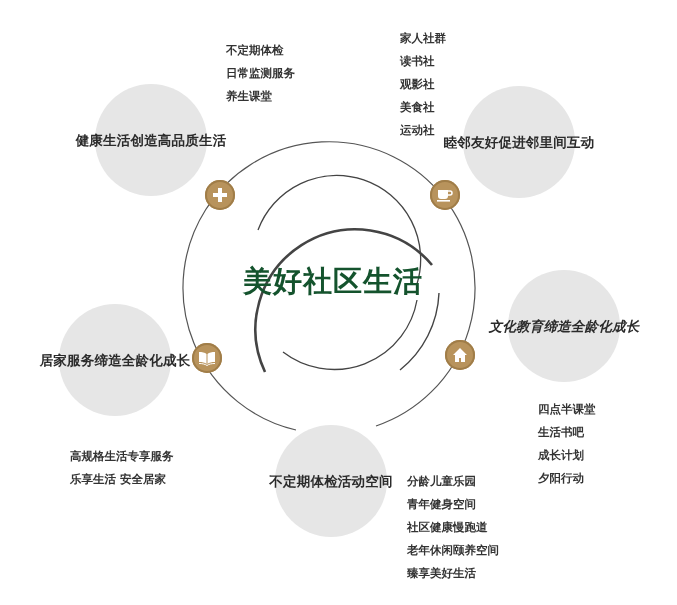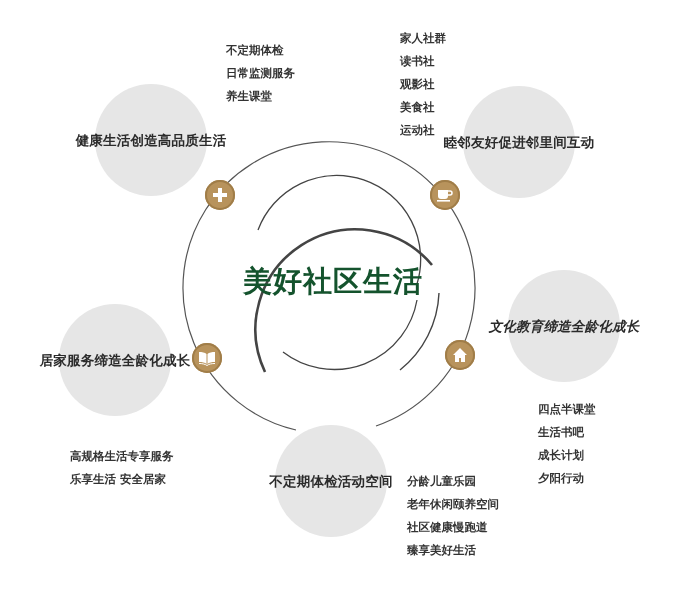--- a/index.html
+++ b/index.html
@@ -81,22 +81,23 @@
     <div>高规格生活专享服务</div>
     <div>乐享生活 安全居家</div>
   </div>
 
   <div class="bubble" style="left:275px; top:425px;">
     <span>不定期体检</span>
     <span>活动空间</span>
   </div>
   <div class="list" style="left:407px; top:470px;">
     <div>分龄儿童乐园</div>
+    <div>青年健身空间</div>
+    <div>社区健康慢跑道</div>
     <div>老年休闲颐养空间</div>
-    <div>社区健康慢跑道</div>
     <div>臻享美好生活</div>
   </div>
 
   <div class="icon" style="left:205px; top:180px;">
     <svg width="16" height="16" viewBox="0 0 16 16">
         <path d="M6 1h4v5h5v4h-5v5H6v-5H1V6h5z" fill="#ffffff"></path>
       </svg>
   </div>
   <div class="icon" style="left:430px; top:180px;">
     <svg width="18" height="16" viewBox="0 0 18 16">

